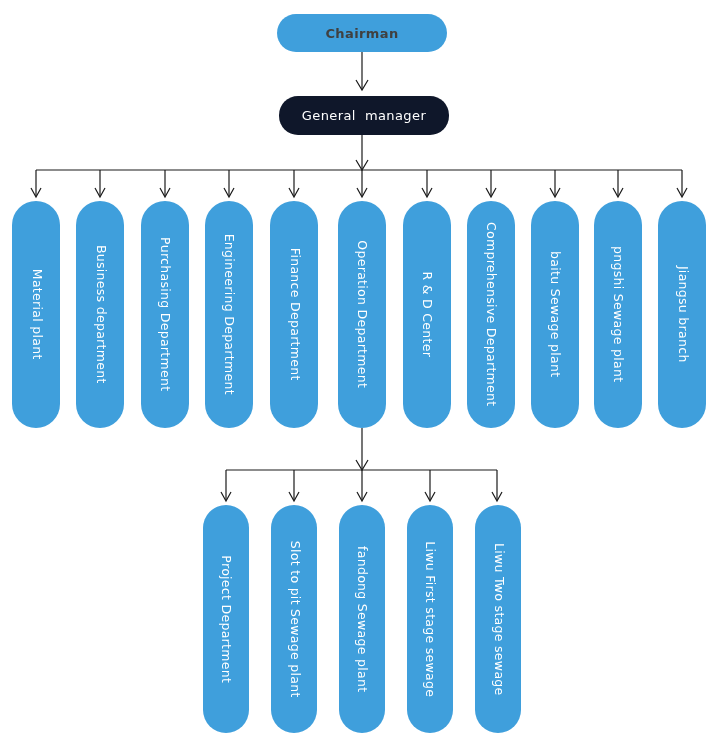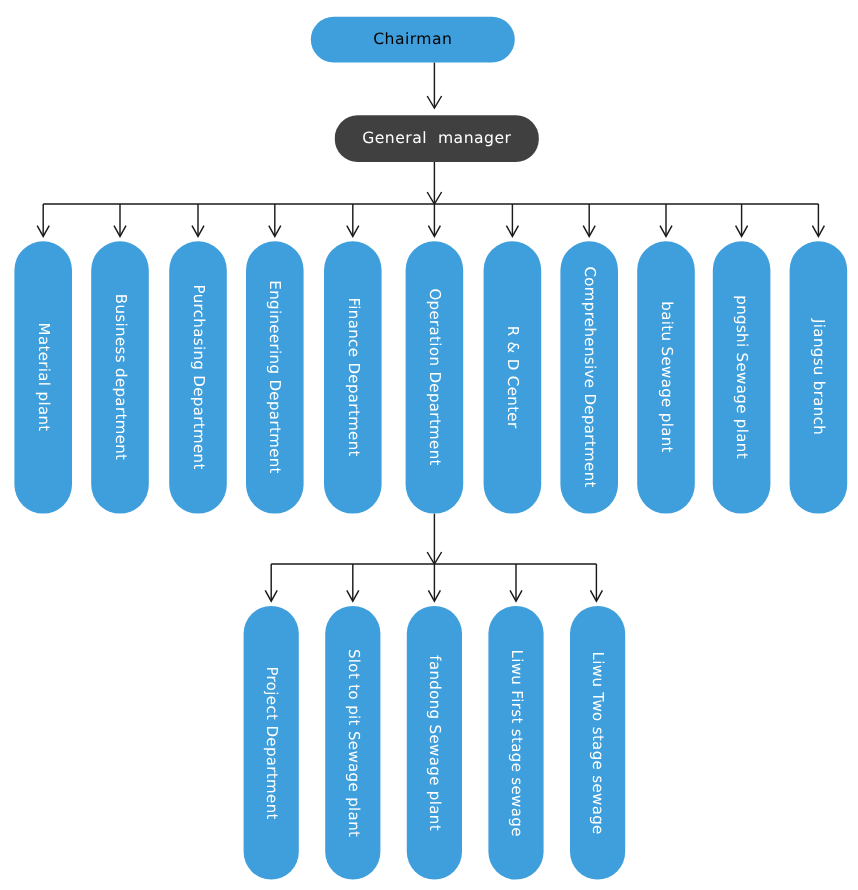--- a/index.html
+++ b/index.html
@@ -136,25 +136,25 @@
     <line x1="362" y1="470" x2="362" y2="500" stroke="#1A1A1A"></line>
     <polyline class="arrowhead" points="357,492 362,501 367,492" stroke="#1A1A1A"></polyline>
 
     <line x1="430" y1="470" x2="430" y2="500" stroke="#1A1A1A"></line>
     <polyline class="arrowhead" points="425,492 430,501 435,492" stroke="#1A1A1A"></polyline>
 
     <line x1="497" y1="470" x2="497" y2="500" stroke="#1A1A1A"></line>
     <polyline class="arrowhead" points="492,492 497,501 502,492" stroke="#1A1A1A"></polyline>
   </svg>
 
-  <div class="node horizontal" style="left: 259px; top: 14px; width: 170px; height: 38px; background: rgb(63, 159, 220); color: #000000;">
+  <div class="node horizontal" style="left: 277px; top: 14px; width: 170px; height: 38px; background: rgb(63, 159, 220); color: #404040; font-weight: bold;">
     <span class="hlabel">Chairman</span>
   </div>
 
-  <div class="node horizontal" style="left: 279px; top: 96px; width: 170px; height: 39px; background: #404040; color: rgb(255, 255, 255); justify-content: center;">
+  <div class="node horizontal" style="left: 279px; top: 96px; width: 170px; height: 39px; background: #0f172a; color: rgb(255, 255, 255); justify-content: center;">
     <span class="hlabel">General  manager</span>
   </div>
 
   <div class="node vertical" style="left: 12px; top: 201px; width: 48px; height: 227px; background: rgb(63, 159, 220); color: rgb(255, 255, 255);">
     <span class="vlabel">Material plant</span>
   </div>
 
   <div class="node vertical" style="left: 76px; top: 201px; width: 48px; height: 227px; background: rgb(63, 159, 220); color: rgb(255, 255, 255);">
     <span class="vlabel">Business department</span>
   </div>

